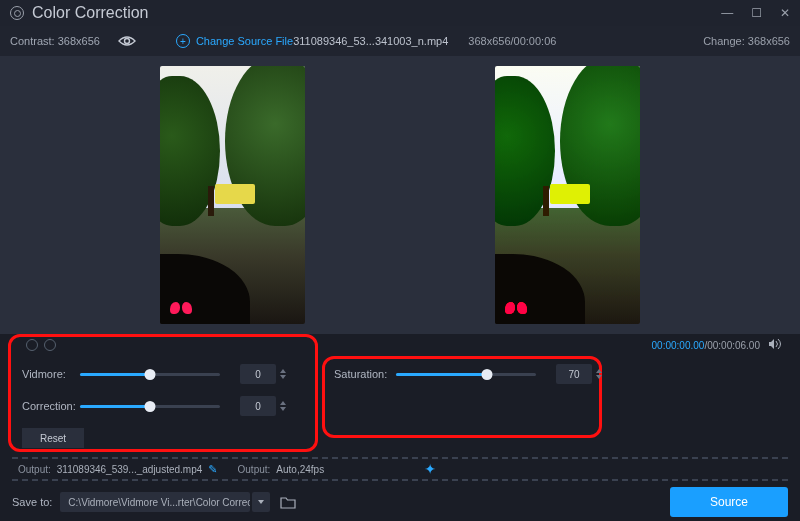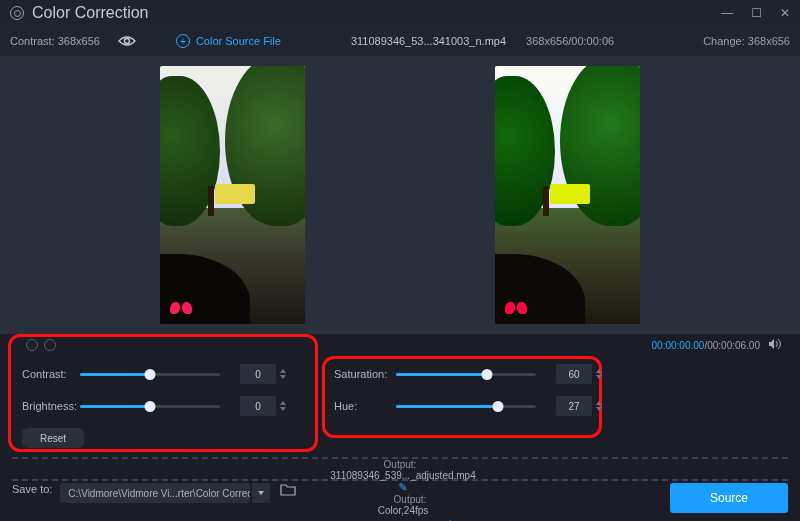--- a/index.html
+++ b/index.html
@@ -7,21 +7,21 @@
   .titlebar { height: 26px; background: #1f232e; display: flex; align-items: center; padding: 0 10px; color: #c5cad4; }
   .titlebar .app-icon { width: 14px; height: 14px; border: 1.5px solid #9aa0ab; border-radius: 50%; margin-right: 8px; position: relative; }
   .titlebar .app-icon::after { content:""; position:absolute; left:3px; top:3px; width:5px; height:5px; border:1.5px solid #9aa0ab; border-radius:50%; }
   .titlebar .title { font-size: 16px; }
   .titlebar .win-controls { margin-left: auto; display: flex; gap: 18px; color: #9aa0ab; font-size: 12px; }
   .topbar { height: 30px; background: #20242f; display: flex; align-items: center; padding: 0 10px; font-size: 11px; color: #a0a7b3; }
   .topbar .eye-icon { display:inline-block; margin-left: 18px; }
   .topbar .eye-icon svg { display:block; }
   .topbar .change-src { margin-left: 40px; display: flex; align-items: center; gap: 6px; color: #2aa9ff; }
   .plus-icon { width: 14px; height: 14px; border: 1.5px solid #2aa9ff; border-radius: 50%; display:flex; align-items:center; justify-content:center; font-size:10px; color:#2aa9ff; }
-  .topbar .fname { margin-left: 70px; color: #bcc2cd; }
+  .topbar .fname { color: #bcc2cd; }
   .topbar .dims { margin-left: 20px; color: #9aa0ab; }
   .topbar .output-label { margin-left: auto; color: #9aa0ab; }
   .preview-area { height: 278px; background: #2a2f3c; display: flex; align-items: center; justify-content: center; gap: 190px; padding: 10px 0; }
   .preview { width: 145px; height: 258px; border-radius: 2px; overflow: hidden; position: relative; }
   .sky { position:absolute; top:0; left:0; right:0; height:55%; background: linear-gradient(#f0f0ea,#d8def0); }
   .ground { position:absolute; bottom:0; left:0; right:0; height:45%; background: linear-gradient(#4a5a3a,#3a3a2a 40%,#1a1612); }
   .tree-l { position:absolute; top:10px; left:-20px; width:80px; height:150px; background: radial-gradient(circle at 40% 40%, #2a5a1a, #0f2a08); border-radius: 40% 50% 50% 40%; }
   .tree-r { position:absolute; top:-10px; right:-20px; width:100px; height:170px; background: radial-gradient(circle at 50% 40%, #3a6a2a, #142f0a); border-radius: 50% 40% 40% 50%; }
   .trunk { position:absolute; top:120px; left:48px; width:6px; height:30px; background:#2a1a0a; }
   .bus { position:absolute; top:118px; left:55px; width:40px; height:20px; background:#e6d84a; border-radius:2px; }
@@ -48,28 +48,28 @@
   .slider-row .lbl { width:58px; color:#b0b6c2; }
   .slider-row.r .lbl { width:62px; }
   .track { position:relative; width:140px; height:3px; background:#3a4150; border-radius:2px; }
   .track .fill { position:absolute; left:0; top:0; height:100%; background:#2aa9ff; border-radius:2px; }
   .track .thumb { position:absolute; top:-4px; width:11px; height:11px; background:#e8ecf4; border-radius:50%; transform:translateX(-50%); }
   .numbox { margin-left:20px; width:36px; height:20px; background:#2a2f3c; color:#c5cad4; display:flex; align-items:center; justify-content:center; font-size:10px; border-radius:2px; }
   .stepper { display:flex; flex-direction:column; gap:2px; margin-left:4px; }
   .stepper span { width:0; height:0; border-left:3px solid transparent; border-right:3px solid transparent; }
   .stepper .up { border-bottom:4px solid #6a7180; }
   .stepper .down { border-top:4px solid #6a7180; }
-  .reset-btn { position:absolute; left:12px; top:70px; width:62px; height:20px; background:#2a2f3c; color:#c5cad4; display:flex; align-items:center; justify-content:center; font-size:10px; border-radius:6px; }
-
-  .output-row { position:absolute; bottom:40px; left:12px; right:12px; height:24px; display:flex; align-items:center; font-size:10px; color:#8a919e; border: 2px dashed #3a4150; border-left:none; border-right:none; padding: 0 6px; flex-direction: column;}
+  .reset-btn { position:absolute; left:12px; top:70px; width:62px; height:20px; background:#2a2f3c; color:#c5cad4; display:flex; align-items:center; justify-content:center; font-size:10px; border-radius:0; }
+
+  .output-row { position:absolute; bottom:40px; left:12px; right:12px; height:24px; display:flex; align-items:center; font-size:10px; color:#8a919e; border: 2px dashed #3a4150; border-left:none; border-right:none; padding: 0 6px;}
   .output-row .val-box { color:#aab0bb; margin-left:6px; }
   .edit-icon { margin-left:6px; color:#2aa9ff; font-size:11px; }
   .wand-icon { margin-left: 100px; color:#2aa9ff; font-size:14px; }
 
-  .bottombar { position:absolute; bottom:0; left:0; right:0; height:38px; display:flex; padding: 0 12px; }
+  .bottombar { position:absolute; bottom:0; left:0; right:0; height:38px; display:flex; align-items:center; padding: 0 12px; }
   .bottombar .lbl { color:#b0b6c2; font-size:11px; }
   .path-box { margin-left:8px; height:20px; background:#2a2f3c; color:#aab0bb; display:flex; align-items:center; padding:0 8px; font-size:10px; border-radius:2px; width:190px; overflow:hidden; white-space:nowrap; }
   .dd-btn { width:18px; height:20px; background:#2a2f3c; margin-left:2px; display:flex; align-items:center; justify-content:center; border-radius:2px; }
   .dd-btn span { width:0; height:0; border-left:3px solid transparent; border-right:3px solid transparent; border-top:4px solid #aab0bb; }
   .folder-icon svg { display:block; margin-left:10px; }
   .export-btn { margin-left:auto; width:118px; height:30px; background:#1a9fff; color:#fff; display:flex; align-items:center; justify-content:center; font-size:12px; border-radius:3px; }
 </style>
 </head>
 <body>
 
@@ -86,21 +86,21 @@
 <div class="topbar">
   <span>Contrast: 368x656</span>
   <span class="eye-icon">
     <svg width="18" height="12" viewBox="0 0 18 12">
         <path d="M1 6 Q9 -2 17 6 Q9 14 1 6 Z" fill="none" stroke="#c5cad4" stroke-width="1.4"></path>
         <circle cx="9" cy="6" r="2.5" fill="none" stroke="#c5cad4" stroke-width="1.4"></circle>
       </svg>
   </span>
   <span class="change-src">
     <span class="plus-icon">+</span>
-    <span>Color Source File</span>
+    <span>Change Source File</span>
   </span>
   <span class="fname">311089346_53...341003_n.mp4</span>
   <span class="dims">368x656/00:00:06</span>
   <span class="output-label">Change: 368x656</span>
 </div>
 
 <div class="preview-area">
   <div class="preview">
     <div class="sky"></div>
       <div class="ground"></div>
@@ -144,80 +144,68 @@
           <path d="M8 3q3 3 0 6 M10 1q5 5 0 10" fill="none" stroke="#aab0bb" stroke-width="1"></path>
         </svg>
     </span>
   </div>
 
   <div class="sliders-block">
     <div class="redbox left"></div>
     <div class="redbox right"></div>
 
     <div class="slider-row" style="left:12px; top:6px;">
-      <span class="lbl">Contrast:</span>
+      <span class="lbl">Vidmore:</span>
       <div class="track">
         <div class="fill" style="width: 50%;"></div>
         <div class="thumb" style="left: 50%;"></div>
       </div>
       <div class="numbox">0</div>
       <div class="stepper">
           <span class="up"></span>
           <span class="down"></span>
         </div>
     </div>
 
     <div class="slider-row" style="left:12px; top:38px;">
-      <span class="lbl">Brightness:</span>
+      <span class="lbl">Correction:</span>
       <div class="track">
         <div class="fill" style="width: 50%;"></div>
         <div class="thumb" style="left: 50%;"></div>
       </div>
       <div class="numbox">0</div>
       <div class="stepper">
           <span class="up"></span>
           <span class="down"></span>
         </div>
     </div>
 
     <div class="slider-row r" style="left:324px; top:6px;justify-content:flex-end;">
       <span class="lbl">Saturation:</span>
       <div class="track">
         <div class="fill" style="width: 65%;"></div>
         <div class="thumb" style="left: 65%;"></div>
       </div>
-      <div class="numbox">60</div>
+      <div class="numbox">70</div>
       <div class="stepper">
           <span class="up"></span>
           <span class="down"></span>
         </div>
     </div>
 
-    <div class="slider-row r" style="left:324px; top:38px;">
-      <span class="lbl">Hue:</span>
-      <div class="track">
-        <div class="fill" style="width: 73%;"></div>
-        <div class="thumb" style="left: 73%;"></div>
-      </div>
-      <div class="numbox">27</div>
-      <div class="stepper">
-          <span class="up"></span>
-          <span class="down"></span>
-        </div>
-    </div>
 
     <div class="reset-btn">Reset</div>
   </div>
 
   <div class="output-row">
     <span>Output:</span>
     <span class="val-box">311089346_539..._adjusted.mp4</span>
     <span class="edit-icon">✎</span>
     <span style="margin-left:20px">Output:</span>
-    <span class="val-box">Color,24fps</span>
+    <span class="val-box">Auto,24fps</span>
     <span class="wand-icon">✦</span>
   </div>
 
   <div class="bottombar">
     <span class="lbl">Save to:</span>
     <div class="path-box">C:\Vidmore\Vidmore Vi...rter\Color Correction</div>
     <div class="dd-btn">
         <span></span>
       </div>
     <span class="folder-icon">

